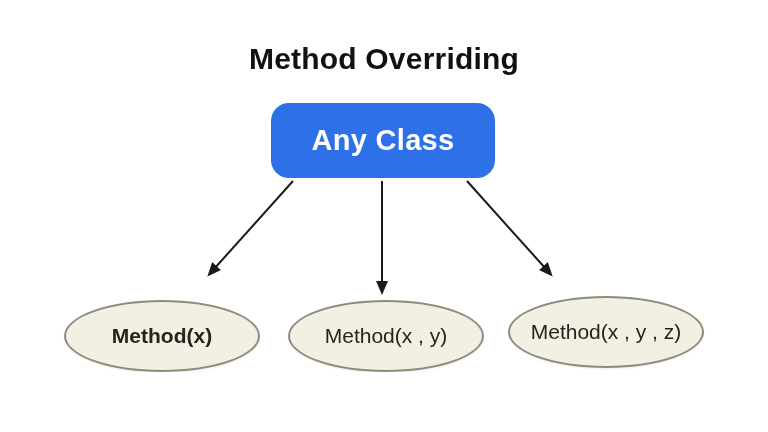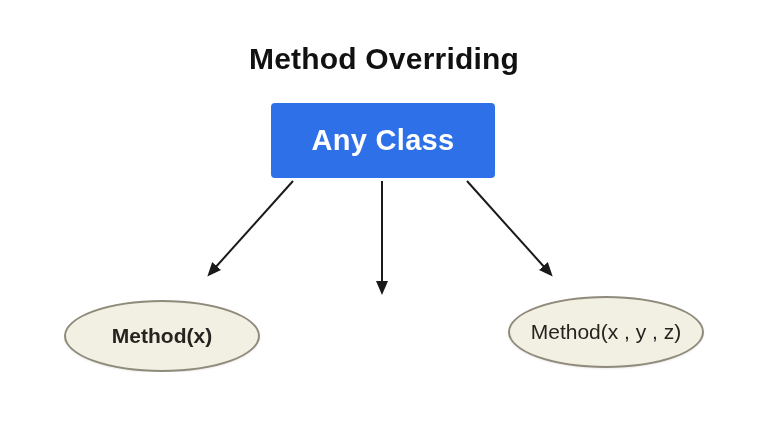--- a/index.html
+++ b/index.html
@@ -26,21 +26,21 @@
     letter-spacing: 0.2px;
     color: var(--title-text, #111111);
   }
   .root-node {
     position: absolute;
     left: 271px;
     top: 103px;
     width: 224px;
     height: 75px;
     background: var(--accent-blue, #2d70e8);
-    border-radius: 4px;
+    border-radius: 18px;
     display: flex;
     align-items: center;
     justify-content: center;
   }
   .root-node .label {
     color: var(--root-text, #ffffff);
     font-size: 29px;
     font-weight: 700;
     letter-spacing: 0.3px;
   }
@@ -100,18 +100,21 @@
     </defs>
     <line x1="293" y1="181" x2="214" y2="269" marker-end="url(#arrowhead)"></line>
     <line x1="382" y1="181" x2="382" y2="285" marker-end="url(#arrowhead)"></line>
     <line x1="467" y1="181" x2="546" y2="269" marker-end="url(#arrowhead)"></line>
   </svg>
 
   <div class="method-node node-1">
     <span class="label">Method(x)</span>
   </div>
 
+  <div class="method-node node-2">
+    <span class="label">Method(x , y)</span>
+  </div>
 
   <div class="method-node node-3">
     <span class="label">Method(x , y , z)</span>
   </div>
 
 </div>
 
 </body></html>

